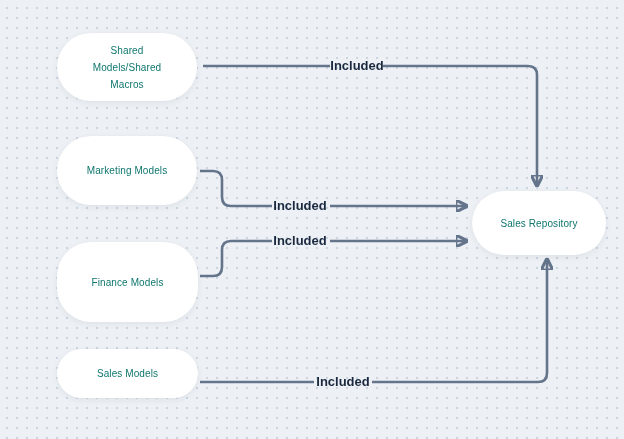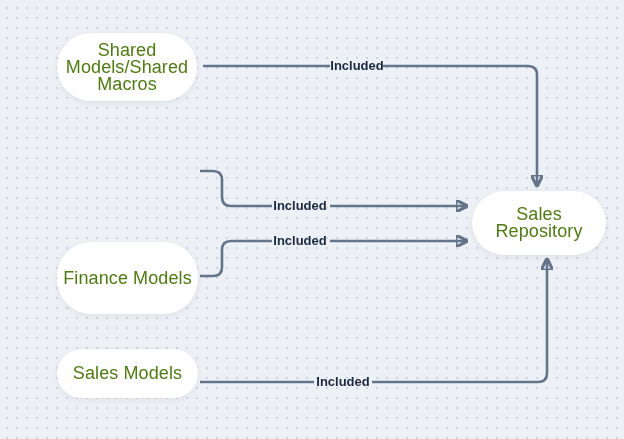--- a/index.html
+++ b/index.html
@@ -30,32 +30,32 @@
     stroke-width: 2.6;
   }
   .node {
     position: absolute;
     background: #ffffff;
     border-radius: 34px;
     display: flex;
     align-items: center;
     justify-content: center;
     text-align: center;
-    color: #4d7c0f;
-    font-size: 18px;
+    color: #0f766e;
+    font-size: 10px;
     letter-spacing: 0.1px;
     box-shadow: 0 2px 6px rgba(27, 41, 64, 0.07), 0 0 1px rgba(27, 41, 64, 0.05);
   }
   .node-label {
     white-space: pre-line;
     line-height: 17px;
   }
   .node-shared-models  { left: 57px;  top: 33px;  width: 140px; height: 68px; }
   .node-marketing      { left: 57px;  top: 136px; width: 140px; height: 69px; }
-  .node-finance        { left: 57px;  top: 242px; width: 141px; height: 72px; align-items: center; }
+  .node-finance        { left: 57px;  top: 242px; width: 141px; height: 80px; align-items: center; }
   .node-sales          { left: 57px;  top: 349px; width: 141px; height: 49px; }
   .node-repository     { left: 472px; top: 191px; width: 134px; height: 64px; border-radius: 32px; }
   .edge-label {
     position: absolute;
     transform: translate(-50%, -50%);
     font-size: 13px;
     line-height: 14px;
     color: #1b2940;
     white-space: nowrap;
     font-weight: bold;
@@ -97,20 +97,23 @@
       <path d="M 372 382 H 538 Q 547 382 547 373 V 260" marker-end="url(#arrowhead)"></path>
     </g>
   </svg>
 
   <div class="node node-shared-models">
     <span class="node-label">Shared
 Models/Shared
 Macros</span>
   </div>
 
+  <div class="node node-marketing">
+    <span class="node-label">Marketing Models</span>
+  </div>
 
   <div class="node node-finance">
     <span class="node-label">Finance Models</span>
   </div>
 
   <div class="node node-sales">
     <span class="node-label">Sales Models</span>
   </div>
 
   <div class="node node-repository">

